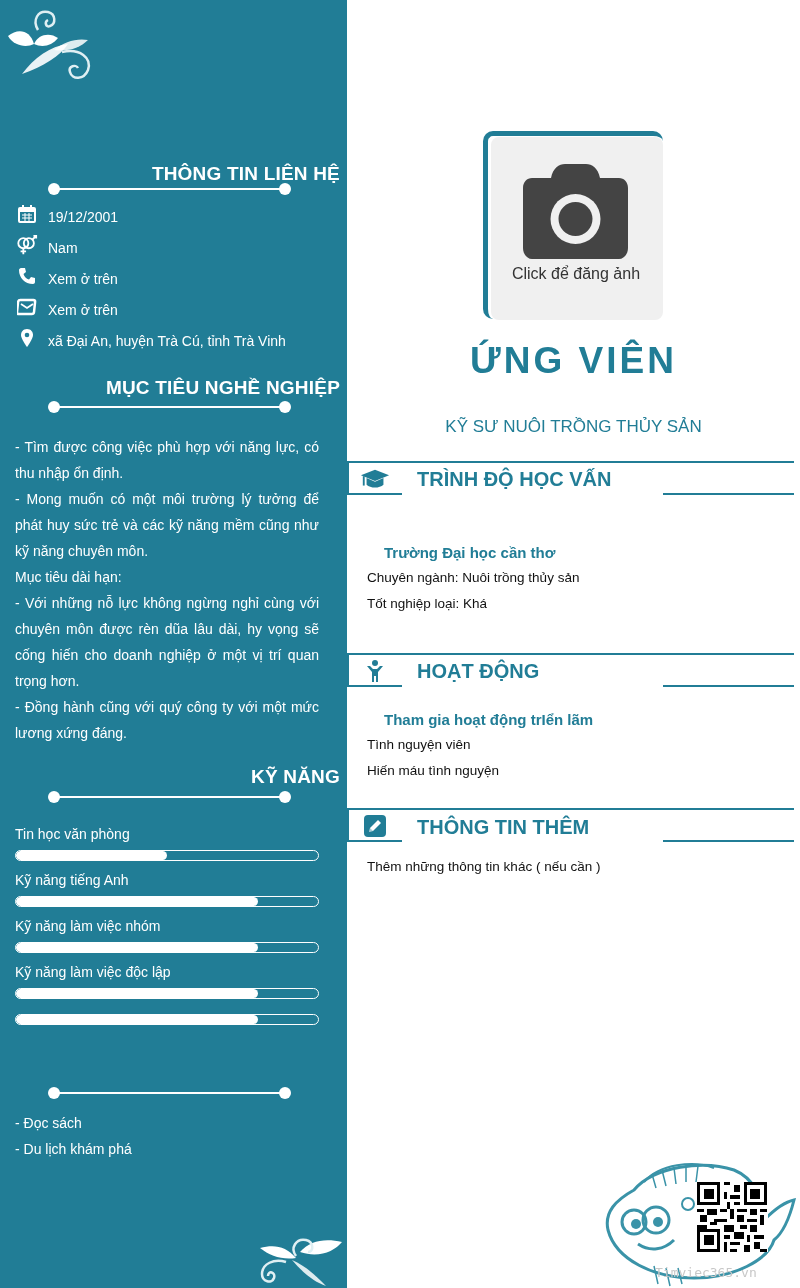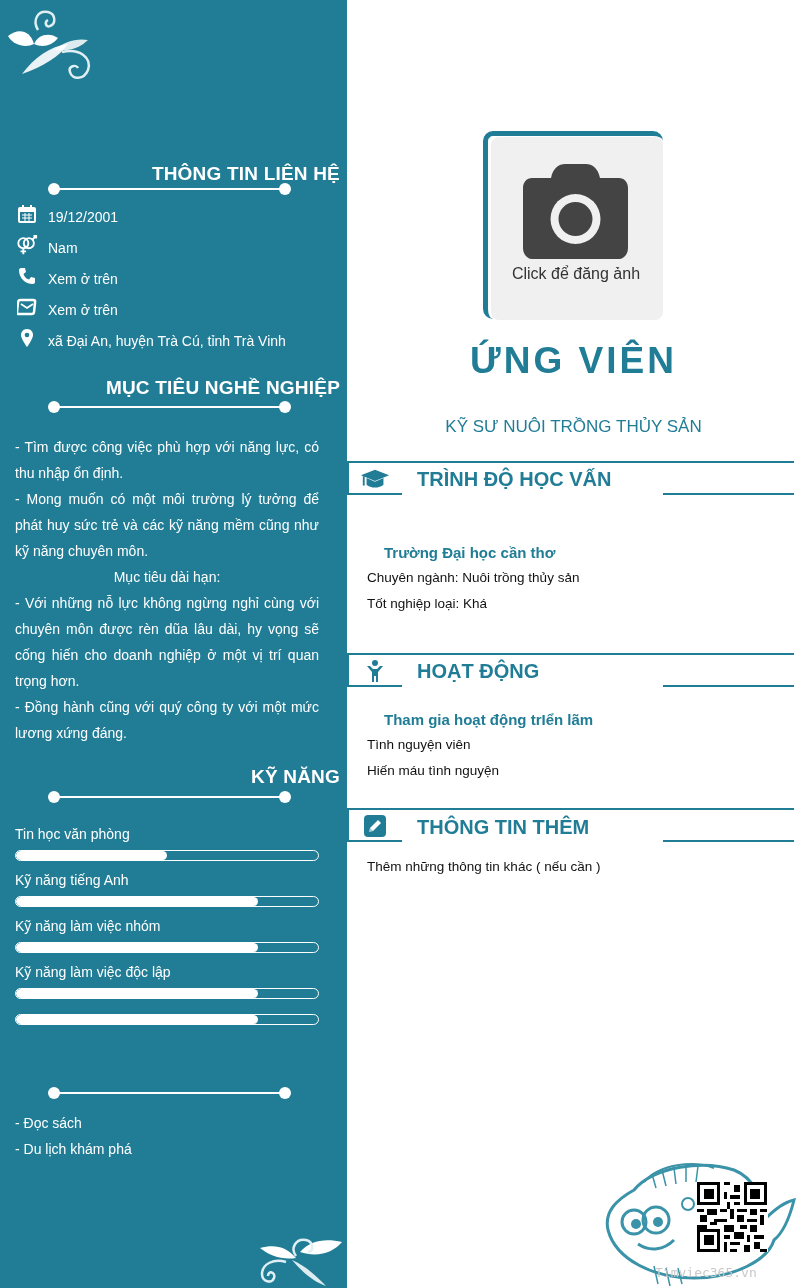--- a/index.html
+++ b/index.html
@@ -153,21 +153,21 @@
     </span>
     <span class="txt">xã Đại An, huyện Trà Cú, tỉnh Trà Vinh</span>
   </div>
 
   <div class="side-heading" style="top:377px">MỤC TIÊU NGHỀ NGHIỆP</div>
   <div class="side-rule" style="top:406px"></div>
 
   <div class="objective">
     <p>- Tìm được công việc phù hợp với năng lực, có thu nhập ổn định.</p>
     <p>- Mong muốn có một môi trường lý tưởng để phát huy sức trẻ và các kỹ năng mềm cũng như kỹ năng chuyên môn.</p>
-    <p style="text-align:center">Mục tiêu dài hạn:</p>
+    <p style="text-align:left">Mục tiêu dài hạn:</p>
     <p>- Với những nỗ lực không ngừng nghỉ cùng với chuyên môn được rèn dũa lâu dài, hy vọng sẽ cống hiến cho doanh nghiệp ở một vị trí quan trọng hơn.</p>
     <p>- Đồng hành cũng với quý công ty với một mức lương xứng đáng.</p>
   </div>
 
   <div class="side-heading" style="top:766px">KỸ NĂNG</div>
   <div class="side-rule" style="top:796px"></div>
 
   <div class="skill" style="top:826px">
     <div class="label">Tin học văn phòng</div>
     <div class="track">

